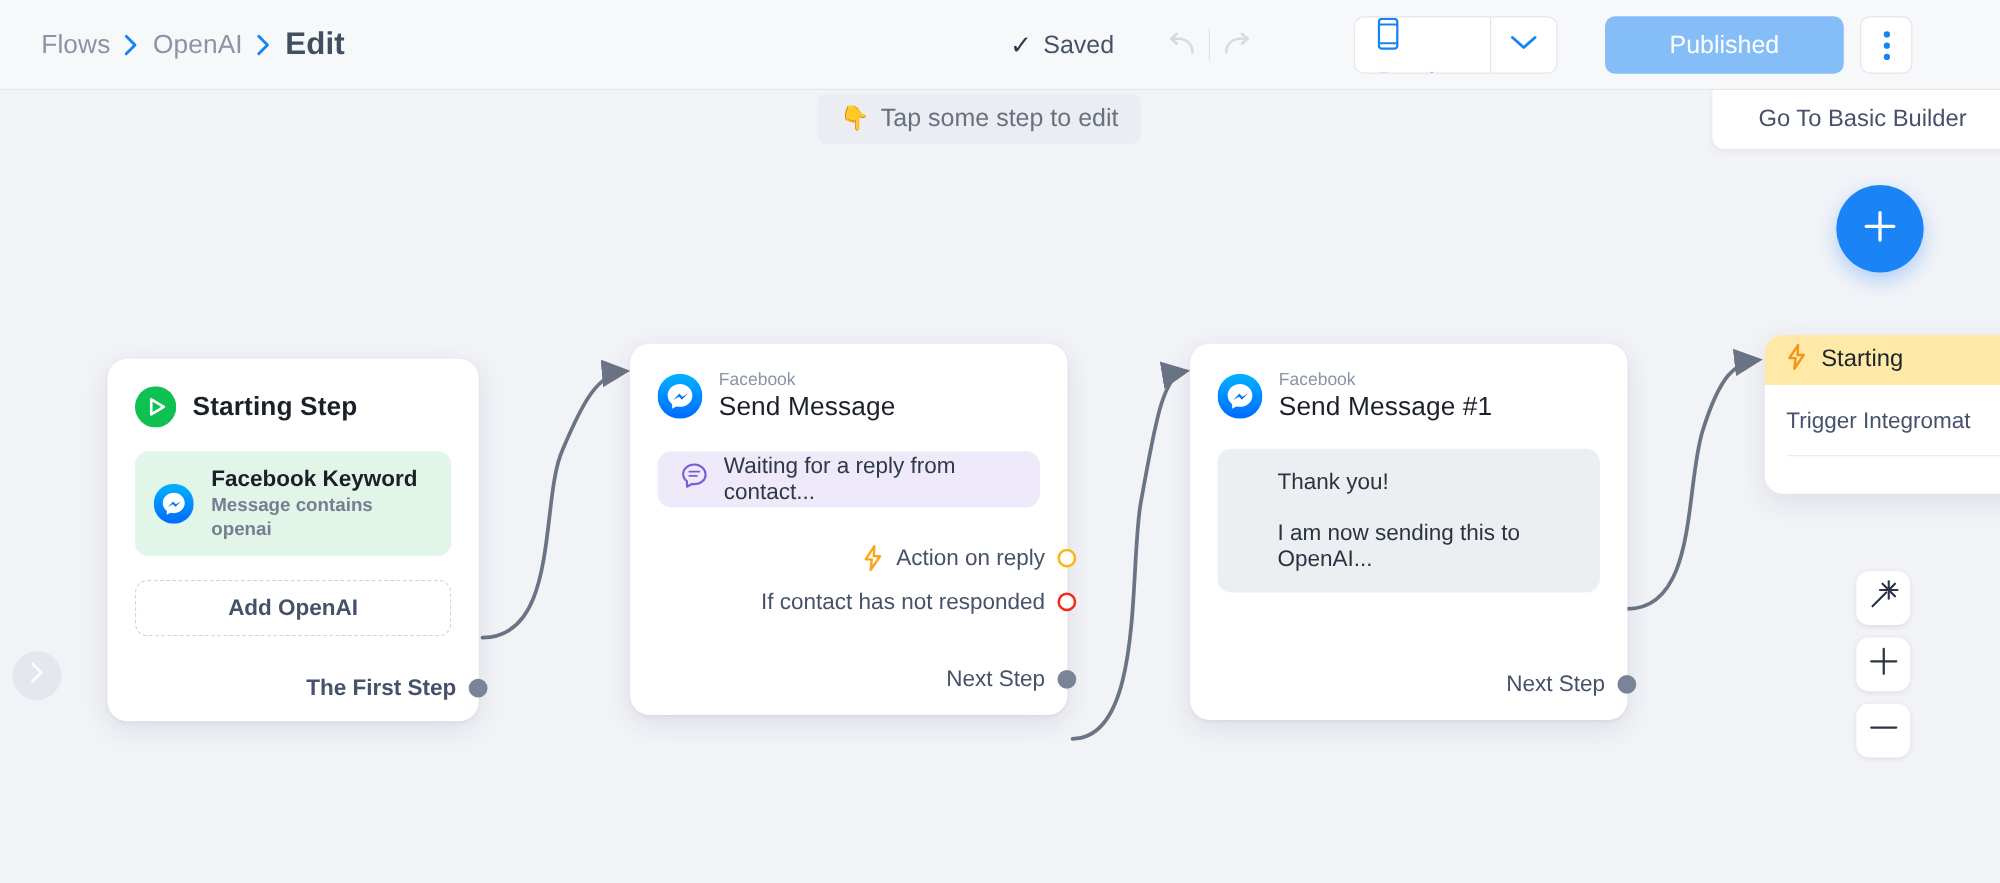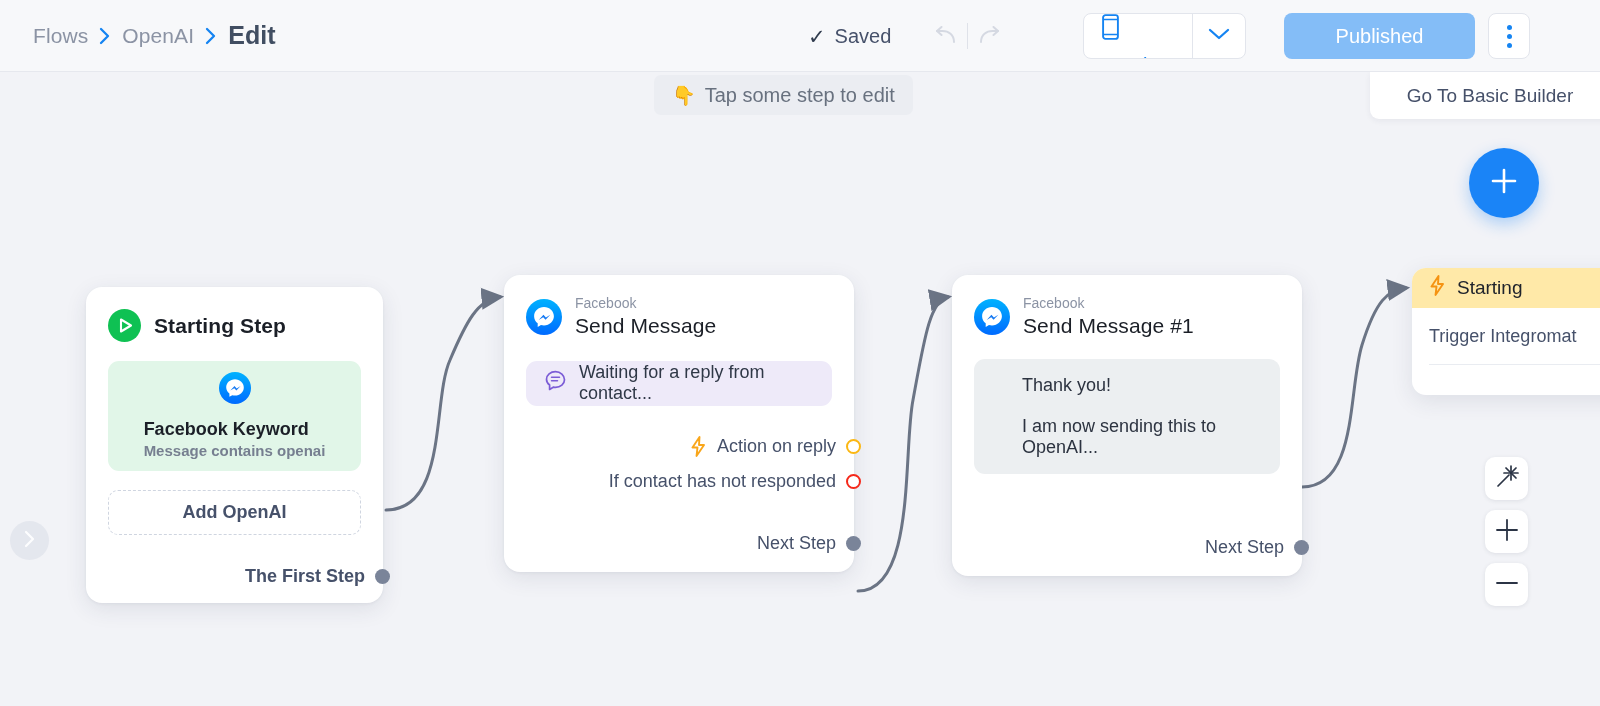--- a/index.html
+++ b/index.html
@@ -142,21 +142,21 @@
 
   .wait-block {
     background: #eeeaf9; border-radius: 11px;
     padding: 0 18px; height: 45px;
     display: flex; align-items: center; gap: 12px;
     font-size: 18px; color: #2f3847;
   }
 
   .trigger-block {
     background: #e1f6e8; border-radius: 11px;
-    padding: 11px 15px; display: flex; align-items: center; gap: 14px; flex-direction: column;
+    padding: 11px 15px; display: flex; align-items: center; gap: 14px;
   }
   .trigger-title { font-size: 18px; color: #1b1f27; line-height: 1.25; }
   .trigger-sub { font-size: 15px; color: #767f90; line-height: 1.3; }
 
   .add-trigger {
     height: 45px; border: 1.5px dashed #cfd5e0; border-radius: 10px;
     display: flex; align-items: center; justify-content: center;
     font-size: 18px; color: #46516a; cursor: pointer;
   }
 

